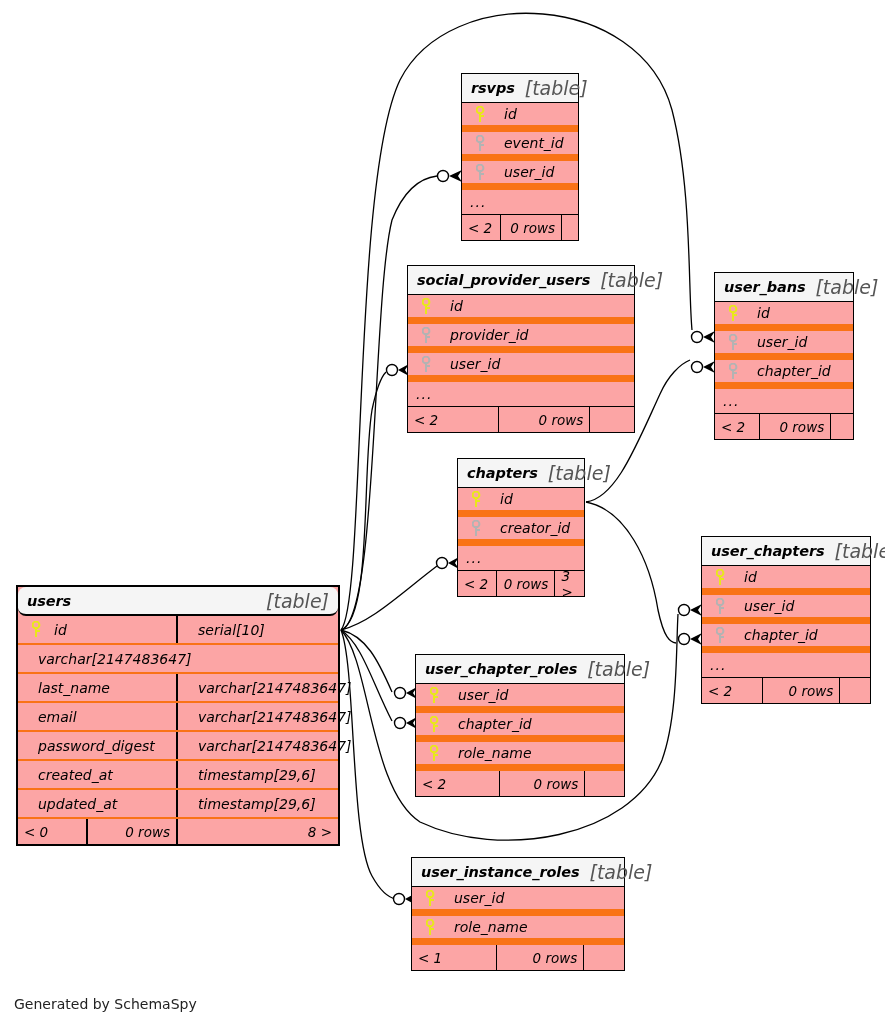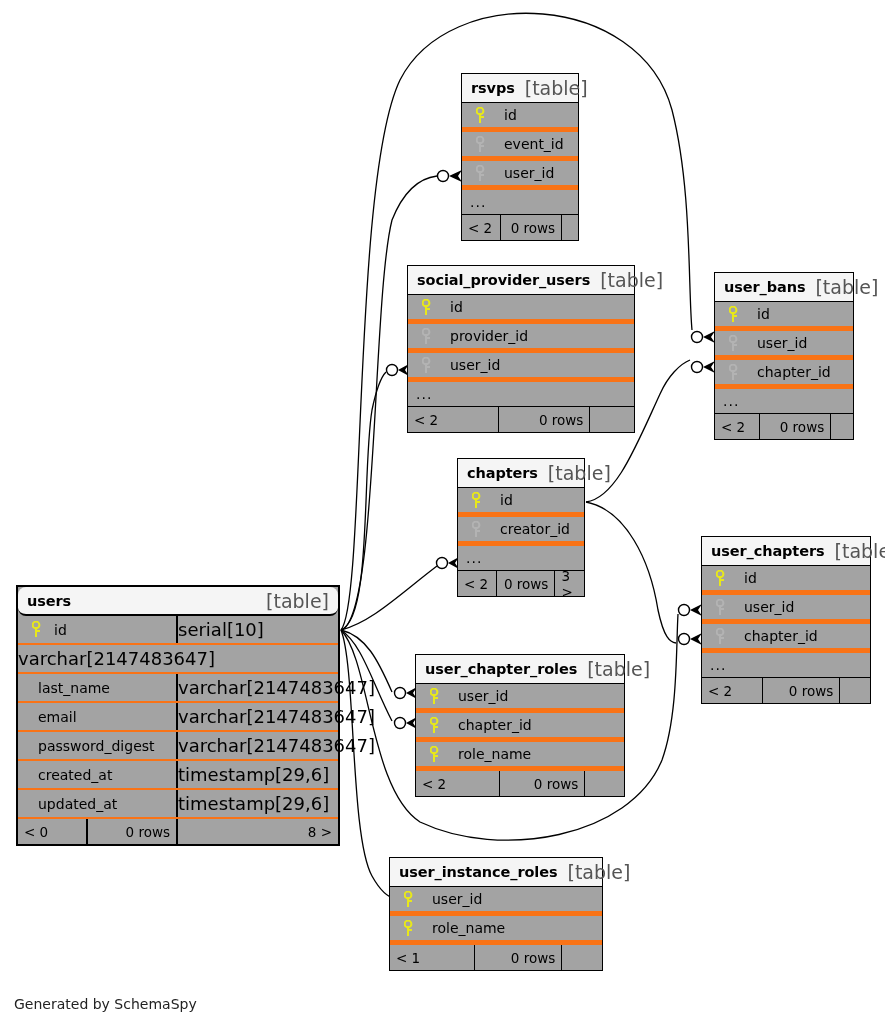--- a/index.html
+++ b/index.html
@@ -23,23 +23,24 @@
     position: absolute;
     left: 0;
     top: 0;
     width: 885px;
     height: 1026px;
     pointer-events: none;
   }
   .table-box {
     position: absolute;
     box-sizing: border-box;
-    background: #a3a3a3;
+    background: #fca5a5;
     border: 1px solid #000000;
     z-index: 5;
+    font-style: italic;
   }
   .table-box.thick {
     border-width: 2px;
   }
   .tbl-header {
     display: flex;
     align-items: center;
     justify-content: space-between;
     box-sizing: border-box;
     background: #f5f5f5;
@@ -61,21 +62,21 @@
   .tbl-type {
     font-size: 19px;
     color: #555555;
     padding-left: 10px;
   }
   .tbl-row {
     display: flex;
     align-items: center;
     box-sizing: border-box;
     height: 29px;
-    border-bottom: 5px solid #f97316;
+    border-bottom: 7px solid #f97316;
     padding-left: 8px;
     white-space: nowrap;
   }
   .thick > .tbl-row {
     border-bottom-width: 2px;
   }
   .tbl-row.with-type {
     padding-left: 0;
   }
   .col-name-cell {
@@ -88,22 +89,22 @@
   }
   .col-name-cell.bordered {
     border-right: 2px solid #000000;
   }
   .col-type-cell {
     display: flex;
     align-items: center;
     box-sizing: border-box;
     height: 100%;
     flex: 1 1 auto;
-    padding-left: 0;
-    font-size: 18px;
+    padding-left: 20px;
+    font-size: 14px;
     color: #000000;
   }
   .key-slot {
     width: 22px;
     flex: 0 0 22px;
     display: flex;
     align-items: center;
     justify-content: center;
   }
   .col-label {
@@ -516,21 +517,21 @@
             </svg>
           </span>
           <span class="col-label indent">role_name</span>
         </div>
         <div class="tbl-footer">
           <div class="foot-cell foot-left" style="width:85px">&lt; 2</div>
           <div class="foot-cell foot-right" style="width:86px">0 rows</div>
           <div class="foot-cell foot-right" style="width:39px"></div>
         </div>
       </div>
-      <div class="table-box" style="left: 389px; top: 857px; width: 214px;">
+      <div class="table-box" style="left: 411px; top: 857px; width: 214px;">
         <div class="tbl-header">
           <span class="tbl-name">user_instance_roles</span>
           <span class="tbl-type">[table]</span>
         </div>
         <div class="tbl-row">
           <span class="key-slot">
             <svg class="keyicon" width="11" height="17" viewBox="0 0 11 17">
               <circle cx="4" cy="4" r="3.4" fill="none" stroke="#e8e81a" stroke-width="2"></circle>
               <rect x="3" y="6" width="2" height="10" fill="#e8e81a"></rect>
               <rect x="5" y="9" width="3" height="2" fill="#e8e81a"></rect>

